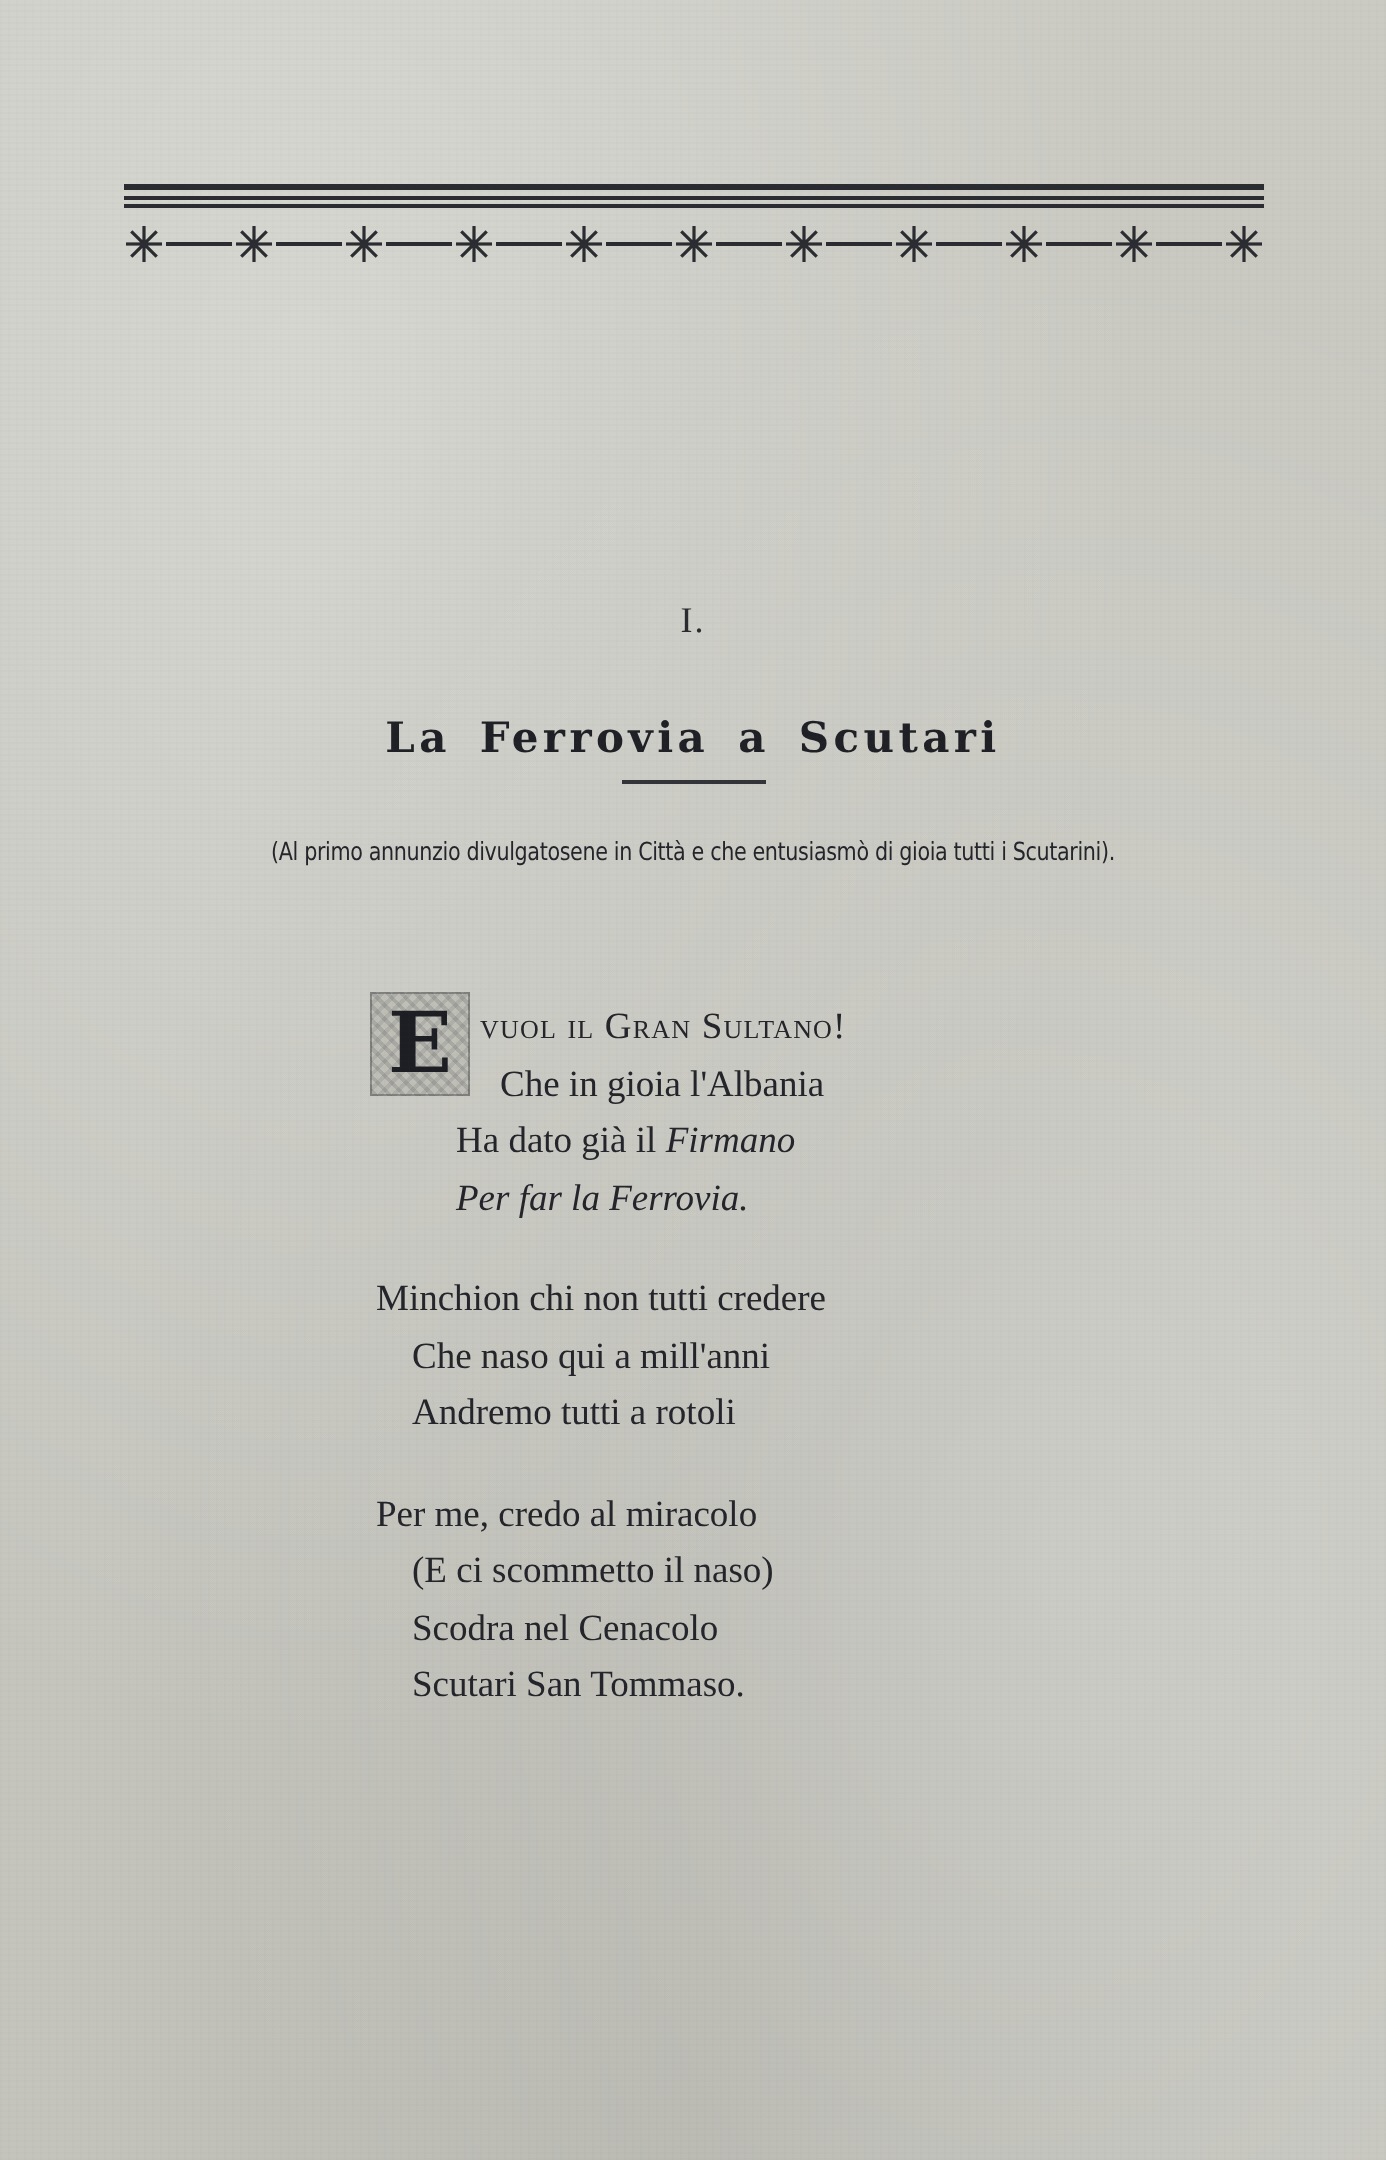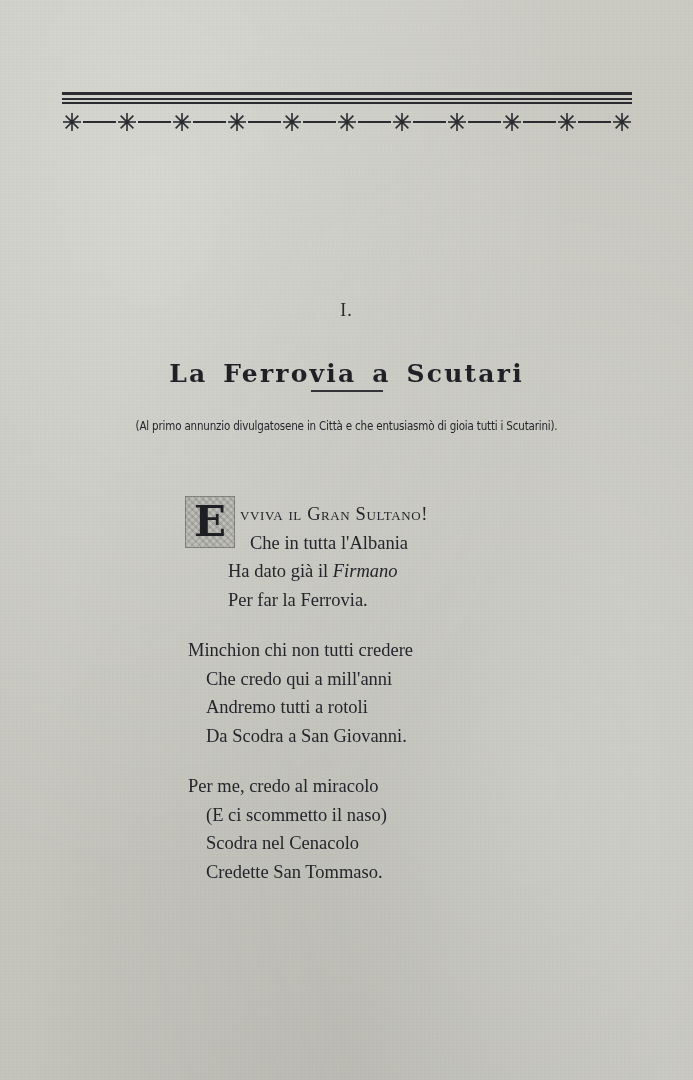--- a/index.html
+++ b/index.html
@@ -85,21 +85,21 @@
   }
 
   .title {
     position: absolute;
     top: 342px;
     left: 0;
     width: 100%;
     text-align: center;
     font-family: "DejaVu Serif", serif;
     font-weight: 700;
-    font-size: 25px;
+    font-size: 21px;
     letter-spacing: 2.2px;
     color: #1f2026;
     word-spacing: 5px;
   }
 
   .short-rule {
     position: absolute;
     top: 390px;
     left: 50%;
     transform: translateX(-50%);
@@ -163,21 +163,21 @@
   .first-stanza .line0 {
     padding-left: 52px;
     letter-spacing: 0.2px;
   }
   .first-stanza .line0 .smallcaps {
     font-variant: small-caps;
     letter-spacing: 0.6px;
   }
   .first-stanza .line-b { padding-left: 62px; }
   .first-stanza .line-c { padding-left: 40px; }
-  .first-stanza .line-d { padding-left: 40px; }
+  .first-stanza .line-d { padding-left: 40px; font-style: italic; }
 
   .grain {
     position: absolute;
     inset: 0;
     pointer-events: none;
     opacity: 0.22;
     background-image:
       repeating-linear-gradient(0deg, rgba(90,90,85,0.10) 0 1px, rgba(0,0,0,0) 1px 3px),
       repeating-linear-gradient(90deg, rgba(90,90,85,0.08) 0 1px, rgba(0,0,0,0) 1px 4px);
   }
@@ -332,36 +332,35 @@
   <h1 class="title">La Ferrovia a Scutari</h1>
 
   <div class="short-rule"></div>
 
   <div class="subtitle">(Al primo annunzio divulgatosene in Città e che entusiasmò di gioia tutti i Scutarini).</div>
 
   <div class="poem">
 
     <div class="stanza first-stanza">
       <div class="dropcap">E</div>
-      <div class="line line0"><span class="smallcaps">vviva il Gran Sultano!</span></div>
-      <div class="line line-b">Che in tutta l'Albania</div>
+      <div class="line line0"><span class="smallcaps">vuol il Gran Sultano!</span></div>
+      <div class="line line-b">Che in gioia l'Albania</div>
       <div class="line line-c">Ha dato già il <i>Firmano</i></div>
       <div class="line line-d">Per far la Ferrovia.</div>
     </div>
 
     <div class="stanza">
       <div class="line">Minchion chi non tutti credere</div>
-      <div class="line i1">Che credo qui a mill'anni</div>
+      <div class="line i1">Che naso qui a mill'anni</div>
       <div class="line i1">Andremo tutti a rotoli</div>
-      <div class="line i1">Da Scodra a San Giovanni.</div>
     </div>
 
     <div class="stanza">
       <div class="line">Per me, credo al miracolo</div>
       <div class="line i1">(E ci scommetto il naso)</div>
       <div class="line i1">Scodra nel Cenacolo</div>
-      <div class="line i1">Credette San Tommaso.</div>
+      <div class="line i1">Scutari San Tommaso.</div>
     </div>
 
   </div>
 
   <div class="grain"></div>
 </div>
 
 </body></html>

